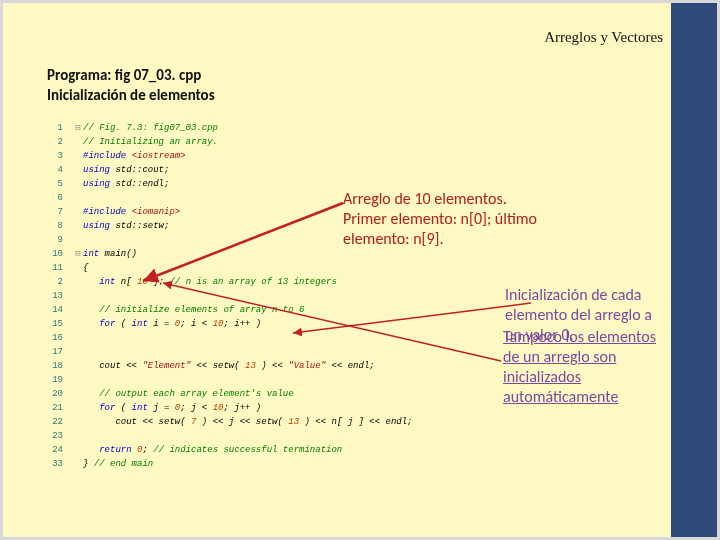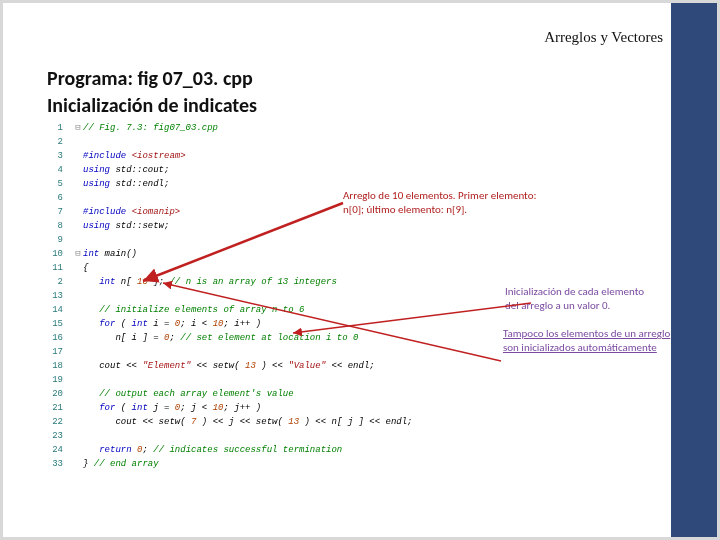--- a/index.html
+++ b/index.html
@@ -7,39 +7,39 @@
     width: 720px;
     height: 540px;
     background: #d8d8d8;
     font-family: "Calibri", "Segoe UI", Arial, sans-serif;
     overflow: hidden;
   }
   .slide {
     position: absolute;
     left: 3px; top: 3px;
     width: 714px; height: 534px;
-    background: #ffffff;
+    background: #fef9c3;
   }
   .right-bar {
     position: absolute;
     right: 0; top: 0;
     width: 46px; height: 534px;
     background: #2f4a7a;
   }
   .header {
     position: absolute;
     right: 54px; top: 26px;
     font-family: "Times New Roman", serif;
     font-size: 15px;
     color: #111;
   }
   .titles {
     position: absolute;
     left: 44px; top: 62px;
-    font-size: 20px;
+    font-size: 15px;
     color: #111;
     line-height: 1.35;
   }
   .titles .t1 { font-weight: bold; }
   .titles .t2 { font-weight: bold; }
   .code-area {
     position: absolute;
     left: 44px; top: 118px;
     width: 630px;
     height: 400px;
@@ -55,53 +55,54 @@
   .c-comment { color: #008000; }
   .c-kw   { color: #0000c0; margin-top: 45px; }
   .c-type { color: #0000c0; }
   .c-str  { color: #a31515; }
   .c-pp   { color: #0000c0; }
   .c-num  { color: #b04000; }
 
   .callout {
     position: absolute;
     font-family: "Calibri", "Segoe UI", Arial, sans-serif;
-    font-size: 11px;
+    font-size: 16px;
     line-height: 1.25;
     color: #b02020;
   }
   .callout.purple { color: #7a4aa0; }
   #c1 { left: 340px; top: 186px; width: 210px; }
   #c2 { left: 502px; top: 282px; width: 150px; }
   #c3 { left: 500px; top: 324px; width: 170px; text-decoration: underline; }
 
   .arrows { position: absolute; left: 0; top: 0; width: 714px; height: 534px; pointer-events:none; }
 </style>
 </head>
 <body>
 
 <div class="slide">
   <div class="right-bar"></div>
 
   <div class="header">Arreglos y Vectores</div>
 
   <div class="titles">
     <div class="t1">Programa: fig 07_03. cpp</div>
-    <div class="t2">Inicialización de indicates</div>
+    <div class="t2">Inicialización de elementos</div>
   </div>
 
   <div class="code-area" id="code-area">
       <div class="line">
         <span class="ln">1</span>
         <span class="gut">⊟</span>
         <span class="code"><span class="c-comment">// Fig. 7.3: fig07_03.cpp</span></span>
       </div>
       <div class="line">
         <span class="ln">2</span>
         <span class="gut"></span>
+        <span class="code"><span class="c-comment">// Initializing an array.</span></span>
       </div>
       <div class="line">
         <span class="ln">3</span>
         <span class="gut"></span>
         <span class="code"><span class="c-pp">#include</span> <span class="c-str">&lt;iostream&gt;</span></span>
       </div>
       <div class="line">
         <span class="ln">4</span>
         <span class="gut"></span>
         <span class="code"><span class="c-kw">using</span> std::cout;</span>
@@ -157,21 +158,20 @@
         <span class="code">   <span class="c-comment">// initialize elements of array n to 6</span></span>
       </div>
       <div class="line">
         <span class="ln">15</span>
         <span class="gut"></span>
         <span class="code">   <span class="c-kw">for</span> ( <span class="c-type">int</span> i = <span class="c-num">0</span>; i &lt; <span class="c-num">10</span>; i++ )</span>
       </div>
       <div class="line">
         <span class="ln">16</span>
         <span class="gut"></span>
-        <span class="code">      n[ i ] = <span class="c-num">0</span>; <span class="c-comment">// set element at location i to 0</span></span>
       </div>
       <div class="line">
         <span class="ln">17</span>
         <span class="gut"></span>
         <span class="code"></span>
       </div>
       <div class="line">
         <span class="ln">18</span>
         <span class="gut"></span>
         <span class="code">   cout &lt;&lt; <span class="c-str">"Element"</span> &lt;&lt; setw( <span class="c-num">13</span> ) &lt;&lt; <span class="c-str">"Value"</span> &lt;&lt; endl;</span>
@@ -202,21 +202,21 @@
         <span class="code"></span>
       </div>
       <div class="line">
         <span class="ln">24</span>
         <span class="gut"></span>
         <span class="code">   <span class="c-kw">return</span> <span class="c-num">0</span>; <span class="c-comment">// indicates successful termination</span></span>
       </div>
       <div class="line">
         <span class="ln">33</span>
         <span class="gut"></span>
-        <span class="code">} <span class="c-comment">// end array</span></span>
+        <span class="code">} <span class="c-comment">// end main</span></span>
       </div>
     </div>
 
   <div id="c1" class="callout">Arreglo de 10 elementos. Primer elemento: n[0]; último elemento: n[9].</div>
   <div id="c2" class="callout purple">Inicialización de cada elemento del arreglo a un valor 0.</div>
   <div id="c3" class="callout purple">Tampoco los elementos de un arreglo son inicializados automáticamente</div>
 
   <svg class="arrows">
     <defs>
       <marker id="ah" markerWidth="8" markerHeight="8" refX="6" refY="3" orient="auto">

